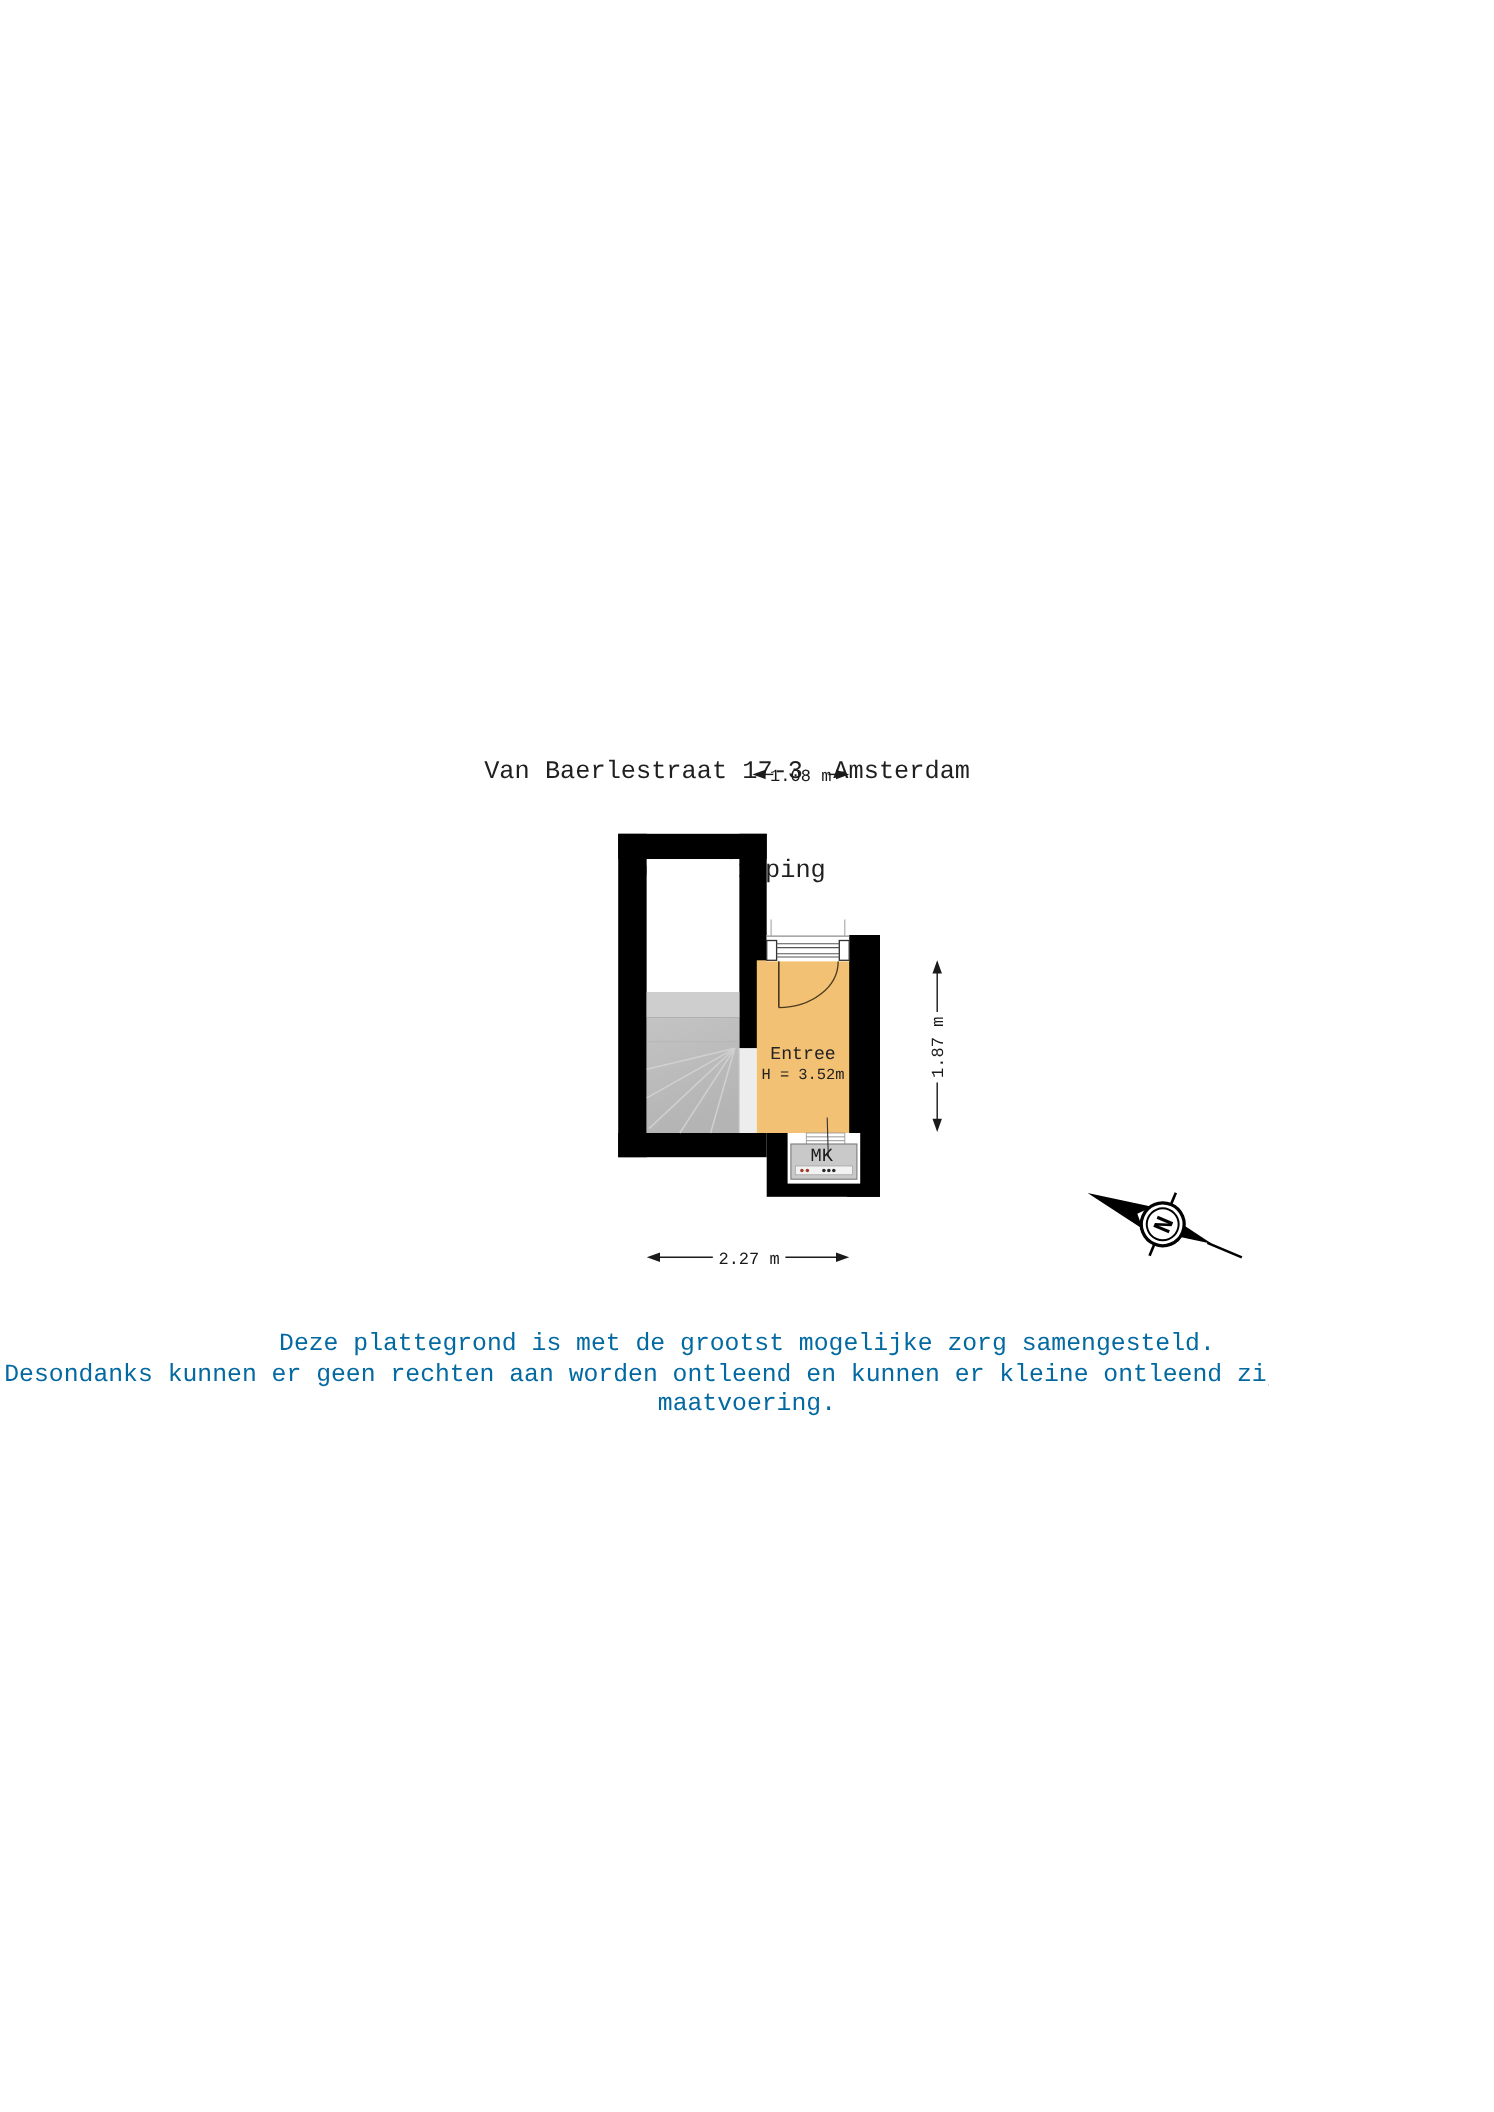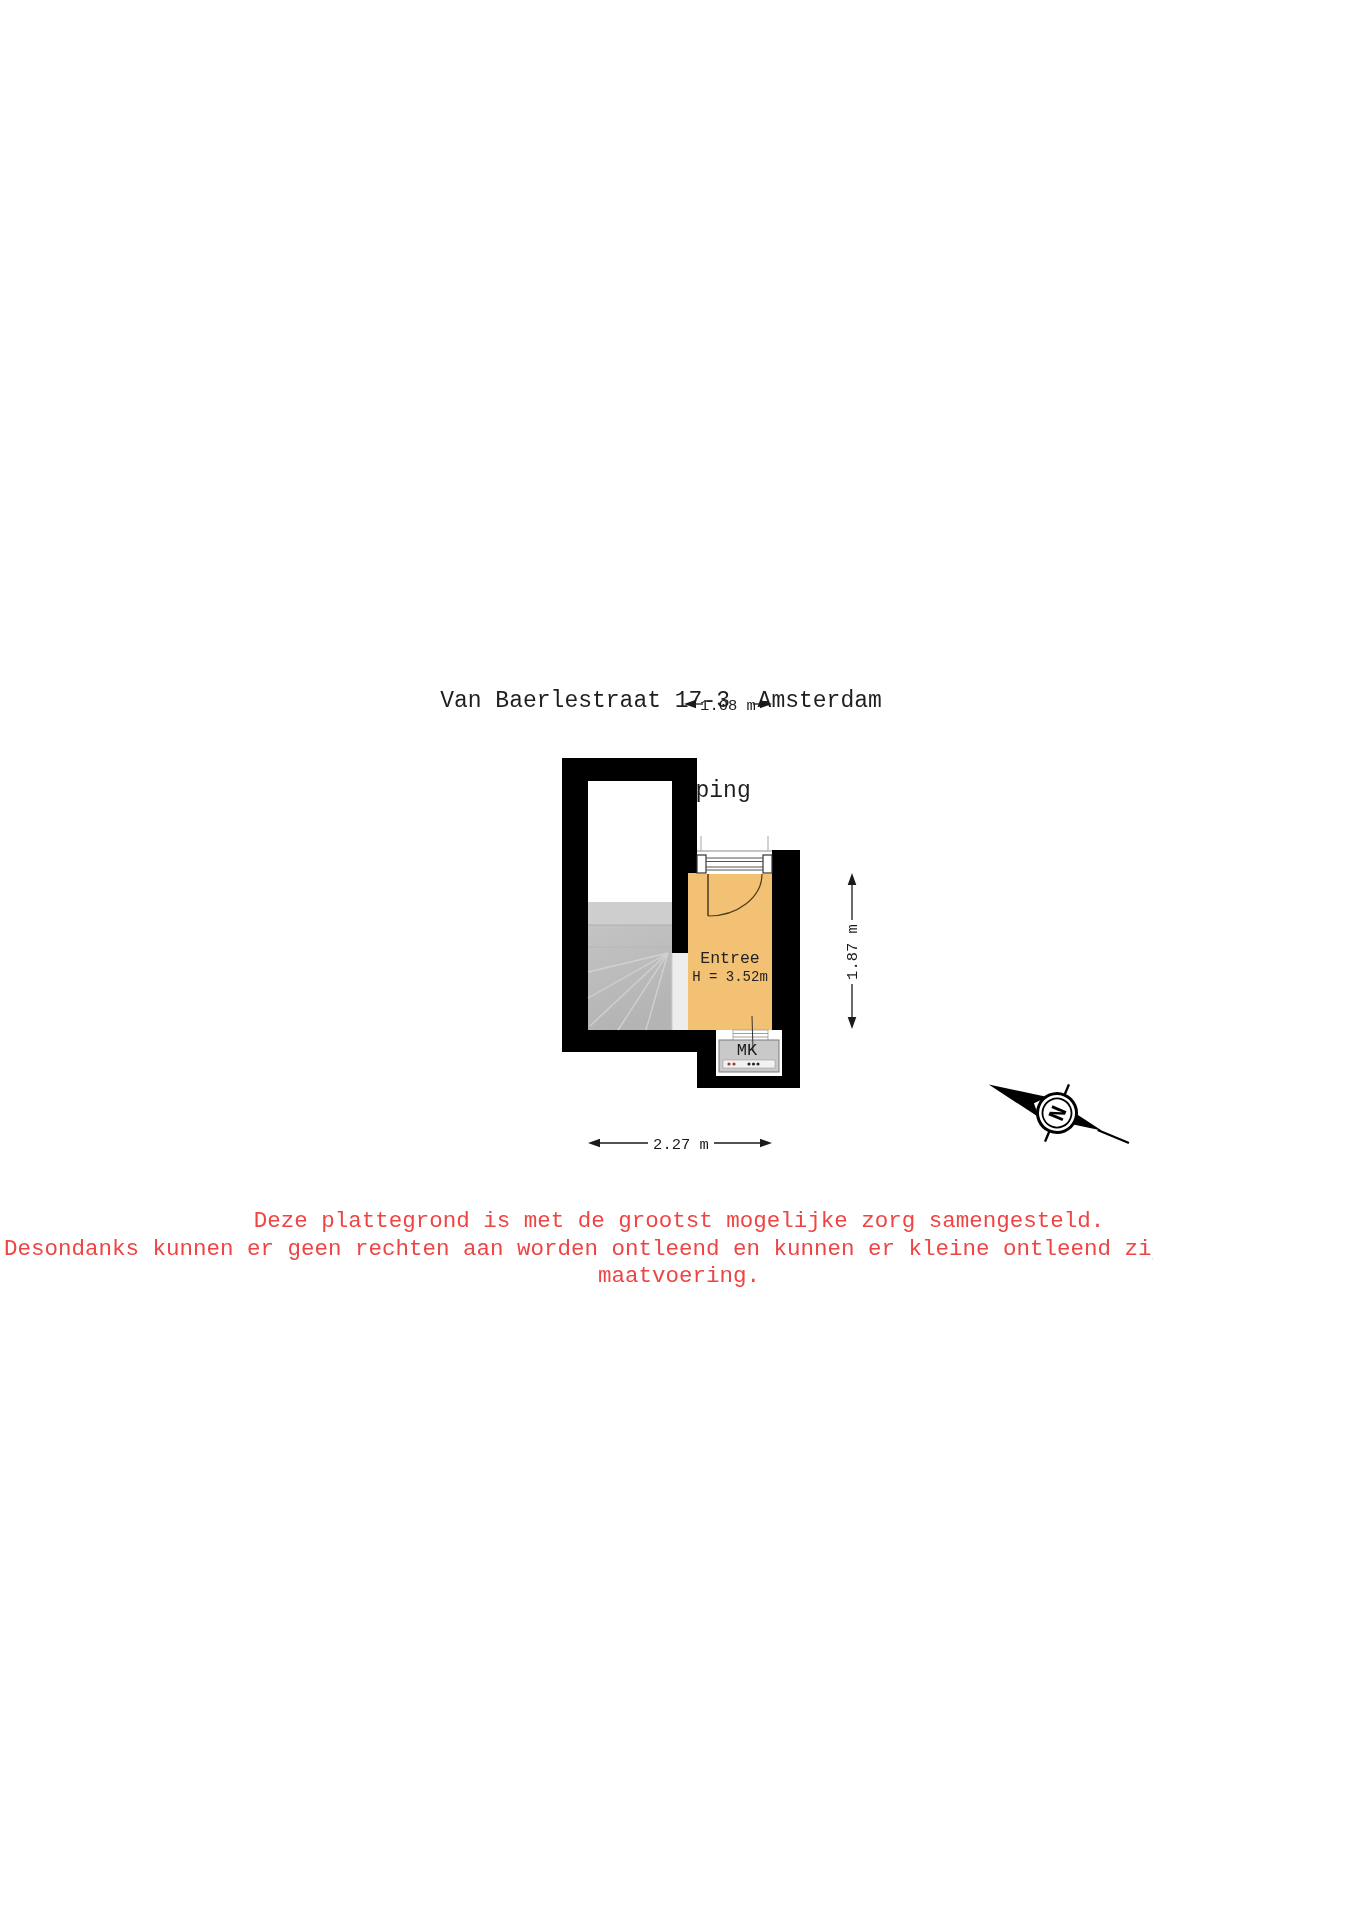--- a/index.html
+++ b/index.html
@@ -1,21 +1,21 @@
 <!DOCTYPE html>
 <html><head>
 <meta charset="utf-8">
 <style>
   html,body{margin:0;padding:0;background:#ffffff;}
   #page{position:relative;width:1153px;height:1920px;background:#ffffff;overflow:hidden;
         font-family:Liberation Mono, monospace;color:#1a1a1a;}
   .title-block{position:absolute;top:626px;left:-18px;width:1358px;text-align:center;
                font-size:23px;line-height:30px;white-space:pre;color:#1f1f1f;}
   .footer-block{position:absolute;top:1208px;left:0;width:1358px;text-align:center;
-                font-size:22.5px;line-height:27.5px;color:#ef4444;}
+                font-size:22.5px;line-height:27.5px;color:#0369a1;}
   svg{position:absolute;top:0;left:0;}
   .dimtext{font-size:15.5px;fill:#1a1a1a;}
   .roomtext{fill:#222;}
 </style>
 </head>
 <body>
 
 <div id="page">
 
   <div class="title-block">

